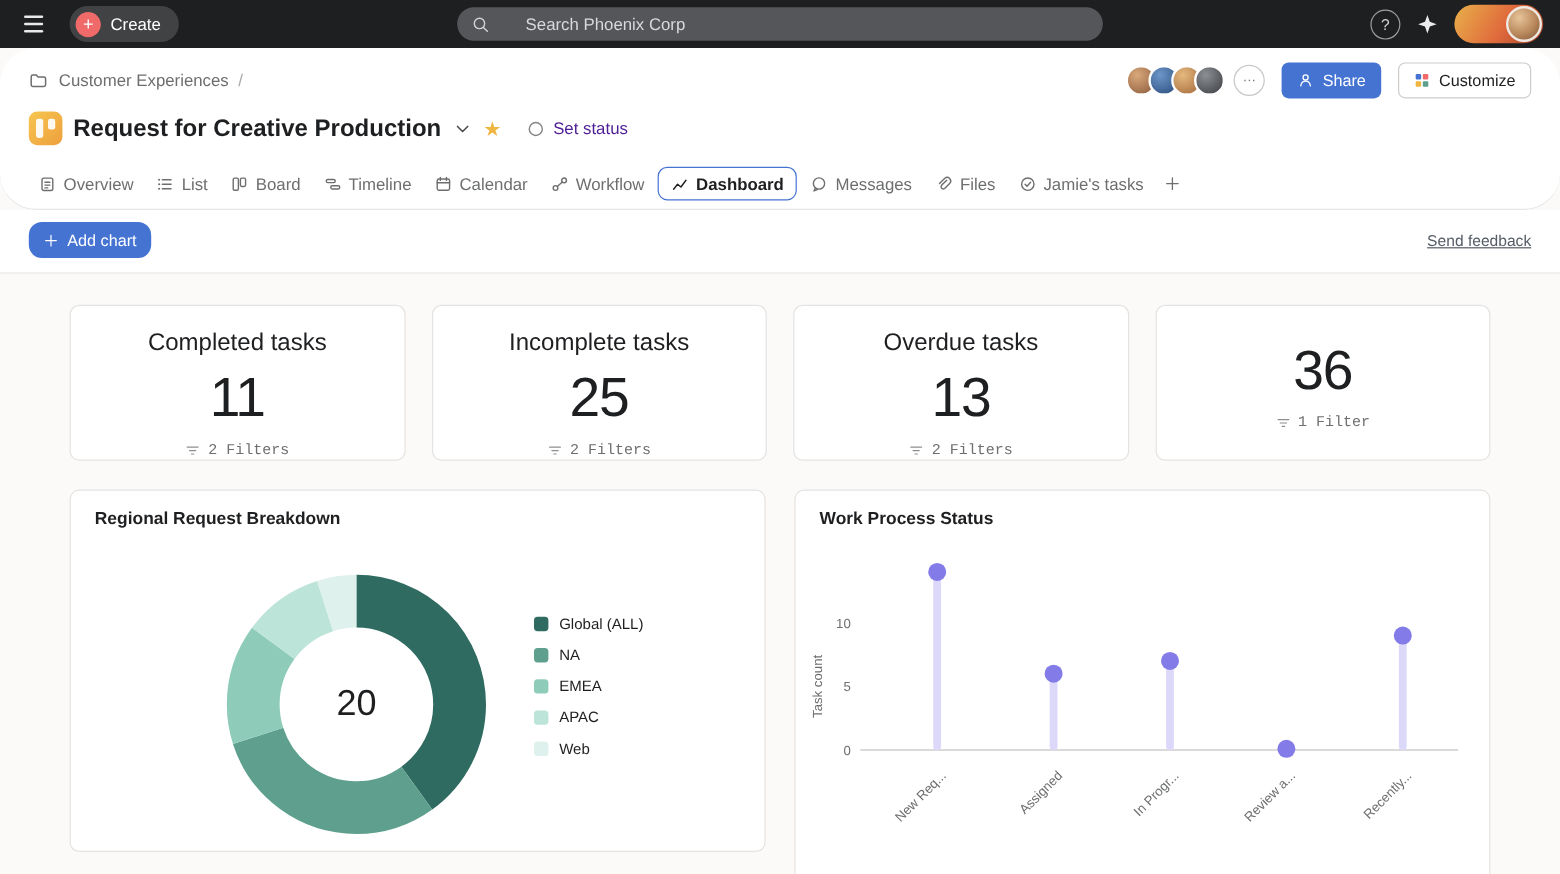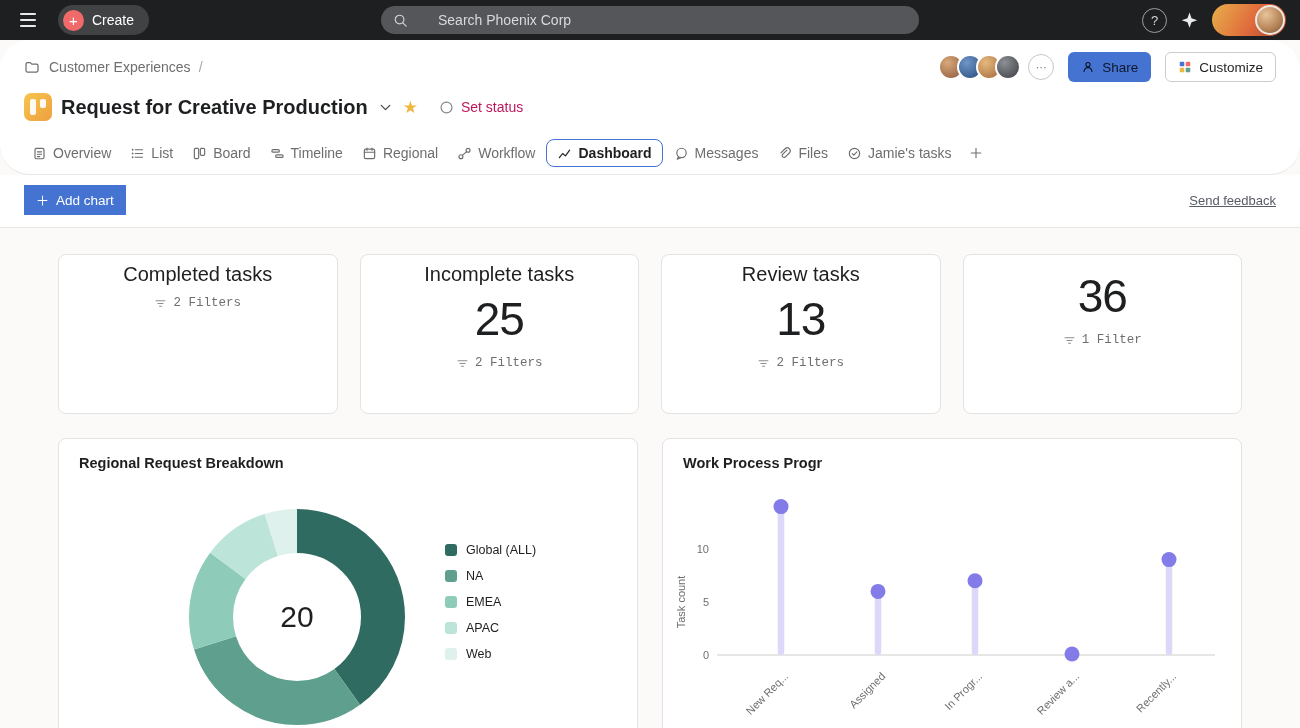--- a/index.html
+++ b/index.html
@@ -39,52 +39,52 @@
   .project-header { background:#fff; padding:14px 24px 0; border-bottom:1px solid #e8e6e4;border-radius:30px; }
   .crumb-row { display:flex; align-items:center; height:26px; }
   .folder-ic { width:16px; height:16px; color:#6d6e6f; margin-right:9px; }
   .crumb { font-size:14px; color:#6d6e6f; text-decoration:none; }
   .crumb-sep { margin-left:8px; color:#a8a8a8; font-size:14px; }
   .crumb-right { margin-left:auto; display:flex; align-items:center; gap:14px; }
   .avatar-stack { display:flex; align-items:center; }
   .stack-avatar { width:26px; height:26px; border-radius:50%; border:2px solid #fff; margin-left:-7px; }
   .stack-avatar:first-child { margin-left:0; }
   .overflow-btn { width:26px; height:26px; border-radius:50%; border:1px solid #c9c7c5; background:#fff; color:#6d6e6f; font-size:11px; margin-left:-7px; display:flex; align-items:center; justify-content:center; }
-  .share-btn { display:flex; align-items:center; gap:7px; height:30px; padding:0 13px; background:var(--accent,#4573d2); color:#0f172a; border-radius:6px; font-size:13.5px; font-weight:500; }
+  .share-btn { display:flex; align-items:center; gap:7px; height:30px; padding:0 13px; background:var(--accent,#4573d2); color:#ffffff; border-radius:6px; font-size:13.5px; font-weight:500; }
   .share-ic { width:14px; height:14px; }
   .customize-btn { display:flex; align-items:center; gap:7px; height:30px; padding:0 12px; background:#fff; border:1px solid #cfcbc9; border-radius:6px; font-size:13.5px; font-weight:500; }
   .grid-ic { width:14px; height:14px; }
 
   .title-row { display:flex; align-items:center; gap:9px; margin-top:10px; height:34px; }
   .project-icon { width:28px; height:28px; border-radius:7px; background:linear-gradient(135deg,#f6c64f,#ee9f3e); position:relative; flex:none; }
   .project-icon::before { content:""; position:absolute; left:6px; top:6px; width:6px; height:16px; background:rgba(255,255,255,.92); border-radius:2px; }
   .project-icon::after  { content:""; position:absolute; left:16px; top:6px; width:6px; height:9px;  background:rgba(255,255,255,.92); border-radius:2px; }
   .page-title { font-size:20px; font-weight:700; margin:0; }
   .chev-btn { width:17px; height:17px; color:#4a4b4d; }
   .star-btn { font-size:17px; color:var(--star,#efb741); line-height:1; }
-  .set-status { display:flex; align-items:center; gap:7px; color:#be185d; font-size:14px; margin-left:12px; }
+  .set-status { display:flex; align-items:center; gap:7px; color:#4c1d95; font-size:14px; margin-left:12px; }
   .status-ic { width:15px; height:15px; color:#848587; }
 
   .tab-bar { display:flex; align-items:center; margin-top:8px; height:42px; gap:3px; }
   .tab { display:flex; align-items:center; gap:6px; padding:6px 8px; font-size:14px; color:#6d6e6f; border-radius:8px; white-space:nowrap; }
   .tab-ic { width:15px; height:15px; }
   .tab.active { color:#1e1f21; font-weight:700; border:1.5px solid var(--accent,#4573d2); padding:5px 10px; }
   .add-tab { padding:6px; color:#6d6e6f; }
   .add-tab .tab-ic { width:14px; height:14px; }
 
   
   .toolbar { background:#fff; display:flex; align-items:center; padding:10px 24px 12px; border-bottom:1px solid #e8e6e4; }
-  .add-chart-btn { display:flex; align-items:center; gap:7px; height:30px; padding:0 12px; background:var(--accent,#4573d2); color:#fff; border-radius:0; font-size:13.5px; font-weight:500; }
+  .add-chart-btn { display:flex; align-items:center; gap:7px; height:30px; padding:0 12px; background:var(--accent,#4573d2); color:#fff; border-radius:11px; font-size:13.5px; font-weight:500; }
   .plus-ic { width:13px; height:13px; }
   .feedback-link { margin-left:auto; font-size:13px; color:#565b66; text-decoration:underline; }
 
   
   .content { padding:26px 58px 0; }
   .stat-row { display:flex; gap:22px; }
-  .stat-card { flex:1; height:160px; background:#fff; border:1px solid #e5e3e1; border-radius:8px; text-align:center; padding-top:8px; }
+  .stat-card { flex:1; height:130px; background:#fff; border:1px solid #e5e3e1; border-radius:8px; text-align:center; padding-top:20px; }
   .stat-title { font-size:20px; font-weight:500; }
   .stat-value { font-size:46px; font-weight:400; margin-top:6px; letter-spacing:-1px; }
   .stat-filters { display:inline-flex; align-items:center; gap:6px; margin-top:10px; font-size:12.5px; color:#6d6e6f;font-family:Liberation Mono, monospace; }
   .filter-ic { width:13px; height:13px; color:#8d8e8f; }
 
   .chart-row { display:flex; gap:24px; margin-top:24px; }
   .chart-card { position:relative; background:#fff; border:1px solid #e5e3e1; border-radius:8px; overflow:hidden; }
   .chart-card h3 { margin:16px 20px 0; font-size:14.5px; font-weight:700; }
   .donut-card { width:580px; height:302px; flex:none; }
   .lolli-card { flex:1; height:420px; }
@@ -235,21 +235,21 @@
           </span>
           <span>Timeline</span>
         </button>
         <button class="tab">
           <span class="ic tab-ic">
             <svg viewBox="0 0 16 16">
               <rect x="2.5" y="3.4" width="11" height="10" rx="1.5"></rect>
               <path d="M2.5 6.7h11M5.3 2.1v2.5M10.7 2.1v2.5"></path>
             </svg>
           </span>
-          <span>Regional</span>
+          <span>Calendar</span>
         </button>
         <button class="tab">
           <span class="ic tab-ic">
             <svg viewBox="0 0 16 16">
               <circle cx="4.2" cy="11.4" r="2.1"></circle>
               <circle cx="11.8" cy="4.6" r="2.1"></circle>
               <path d="M5.7 10l4.6-4"></path>
             </svg>
           </span>
           <span>Workflow</span>
@@ -305,37 +305,37 @@
             <path d="M8 2.5v11M2.5 8h11"></path>
           </svg>
       </span>
       <span>Add chart</span>
     </button>
     <a class="feedback-link">Send feedback</a>
   </div>
 
   <main class="content">
     <div class="stat-row">
-        <section class="stat-card"><div class="stat-title">Completed tasks</div><div class="stat-filters">
+        <section class="stat-card"><div class="stat-title">Completed tasks</div><div class="stat-value">11</div><div class="stat-filters">
             <span class="ic filter-ic">
               <svg viewBox="0 0 16 16">
                 <path d="M2.5 4.5h11M4.8 8h6.4M6.8 11.5h2.4"></path>
               </svg>
             </span>
             <span>2 Filters</span>
           </div></section>
         <section class="stat-card"><div class="stat-title">Incomplete tasks</div><div class="stat-value">25</div><div class="stat-filters">
             <span class="ic filter-ic">
               <svg viewBox="0 0 16 16">
                 <path d="M2.5 4.5h11M4.8 8h6.4M6.8 11.5h2.4"></path>
               </svg>
             </span>
             <span>2 Filters</span>
           </div></section>
-        <section class="stat-card"><div class="stat-title">Review tasks</div><div class="stat-value">13</div><div class="stat-filters">
+        <section class="stat-card"><div class="stat-title">Overdue tasks</div><div class="stat-value">13</div><div class="stat-filters">
             <span class="ic filter-ic">
               <svg viewBox="0 0 16 16">
                 <path d="M2.5 4.5h11M4.8 8h6.4M6.8 11.5h2.4"></path>
               </svg>
             </span>
             <span>2 Filters</span>
           </div></section>
         <section class="stat-card"><div class="stat-value">36</div><div class="stat-filters">
             <span class="ic filter-ic">
               <svg viewBox="0 0 16 16">
@@ -377,21 +377,21 @@
               <span>APAC</span>
             </li>
             <li>
               <span class="sw" style="background: rgb(222, 241, 236);"></span>
               <span>Web</span>
             </li>
           </ul>
       </section>
 
       <section class="chart-card lolli-card">
-        <h3>Work Process Progr</h3>
+        <h3>Work Process Status</h3>
         <svg id="lolli-svg" viewBox="0 0 578 380">
             <line x1="54" y1="176" x2="552" y2="176" stroke="#cfcdcc" stroke-width="1.2"></line>
             <text x="46" y="180" text-anchor="end" font-size="11" fill="#6d6e6f">0</text>
             <text x="46" y="127" text-anchor="end" font-size="11" fill="#6d6e6f">5</text>
             <text x="46" y="74" text-anchor="end" font-size="11" fill="#6d6e6f">10</text>
             <text x="22" y="123" transform="rotate(-90 22 123)" text-anchor="middle" font-size="11" fill="#6d6e6f">Task count</text>
             <rect x="114.75" y="27.599999999999994" width="6.5" height="148.4" rx="3" fill="#dbd8f9"></rect>
             <rect x="211.75" y="112.4" width="6.5" height="63.599999999999994" rx="3" fill="#dbd8f9"></rect>
             <rect x="308.75" y="101.8" width="6.5" height="74.2" rx="3" fill="#dbd8f9"></rect>
             <rect x="502.75" y="80.60000000000001" width="6.5" height="95.39999999999999" rx="3" fill="#dbd8f9"></rect>

